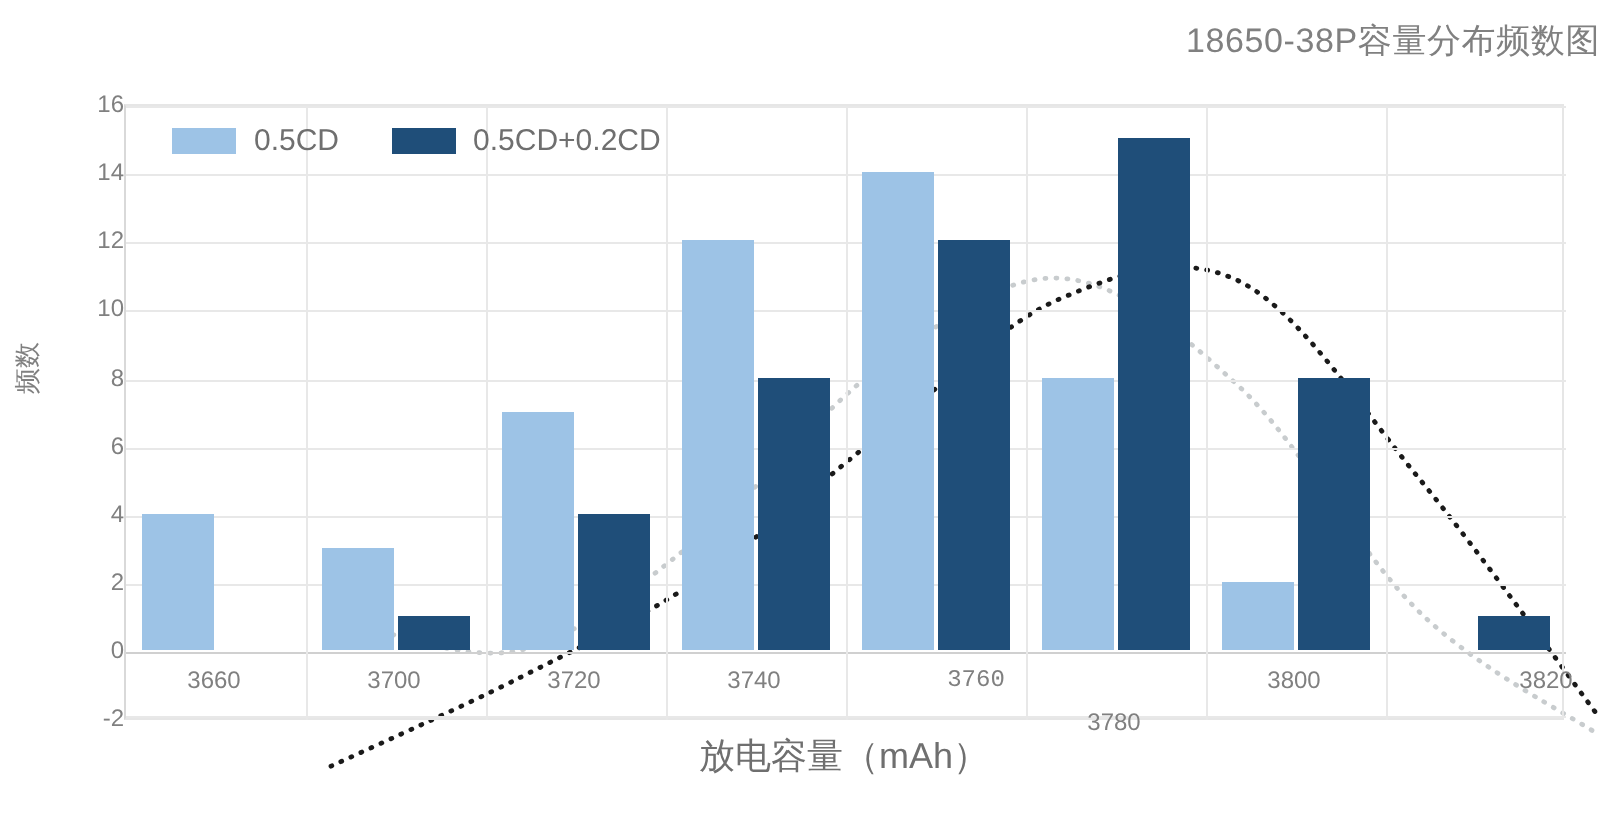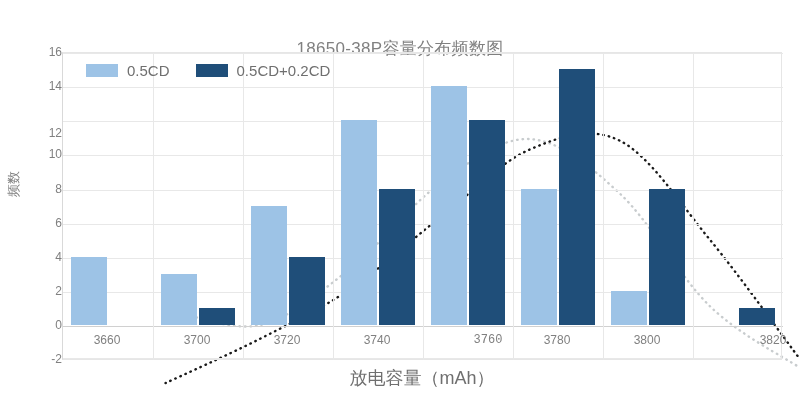--- a/index.html
+++ b/index.html
@@ -23,26 +23,25 @@
     height: 407px;
     background: #ffffff;
   }
 
   
   #chart-title {
     position: absolute;
     left: 0;
     top: 9px;
     width: 800px;
-    text-align: center;
+    text-align: right;
     font-size: 17px;
     color: #808080;
     letter-spacing: 0.3px;
     white-space: nowrap;
-    margin-top: 28px;
   }
 
   
   #plot-area {
     position: absolute;
     left: 62px;
     top: 52px;
     width: 720px;
     height: 273px;        
     box-sizing: border-box;
@@ -192,21 +191,21 @@
 <body>
 
 <div id="chart-root">
 
   <div id="chart-title">18650-38P容量分布频数图</div>
 
   <div id="ytick-layer">
     <div id="y-axis-title">频数</div>
   <div class="ytick" style="top: 52px;">16</div>
       <div class="ytick" style="top: 86.125px;">14</div>
-      <div class="ytick" style="top: 120.25px; margin-top: 13px;">12</div>
+      <div class="ytick" style="top: 120.25px;">12</div>
       <div class="ytick" style="top: 154.375px;">10</div>
       <div class="ytick" style="top: 188.5px;">8</div>
       <div class="ytick" style="top: 222.625px;">6</div>
       <div class="ytick" style="top: 256.75px;">4</div>
       <div class="ytick" style="top: 290.875px;">2</div>
       <div class="ytick" style="top: 325px;">0</div>
       <div class="ytick" style="top: 359.125px;">-2</div>
     </div>
 
   <div id="plot-area">
@@ -256,21 +255,21 @@
       <div class="vgrid-low" style="left: 540px;"></div>
       <div class="vgrid-low" style="left: 630px;"></div>
     </div>
 
   <div id="xtick-layer">
       <div class="xtick" style="left: 45px;">3660</div>
       <div class="xtick" style="left: 135px;">3700</div>
       <div class="xtick" style="left: 225px;">3720</div>
       <div class="xtick" style="left: 315px;">3740</div>
       <div class="xtick" style="left: 426px; font-family: Liberation Mono, monospace;">3760</div>
-      <div class="xtick" style="left: 495px;">3780</div>
+      <div class="xtick" style="left: 495px; margin-top: 21px;">3780</div>
       <div class="xtick" style="left: 585px;">3800</div>
       <div class="xtick" style="left: 675px; margin-left: 36px;">3820</div>
     </div>
   <div id="x-axis-title">放电容量（mAh）</div>
 
   <div id="legend">
     <div class="legend-entry">
       <span class="legend-swatch" style="background: rgb(157, 195, 230);"></span>
       <span class="legend-label">0.5CD</span>
     </div>

